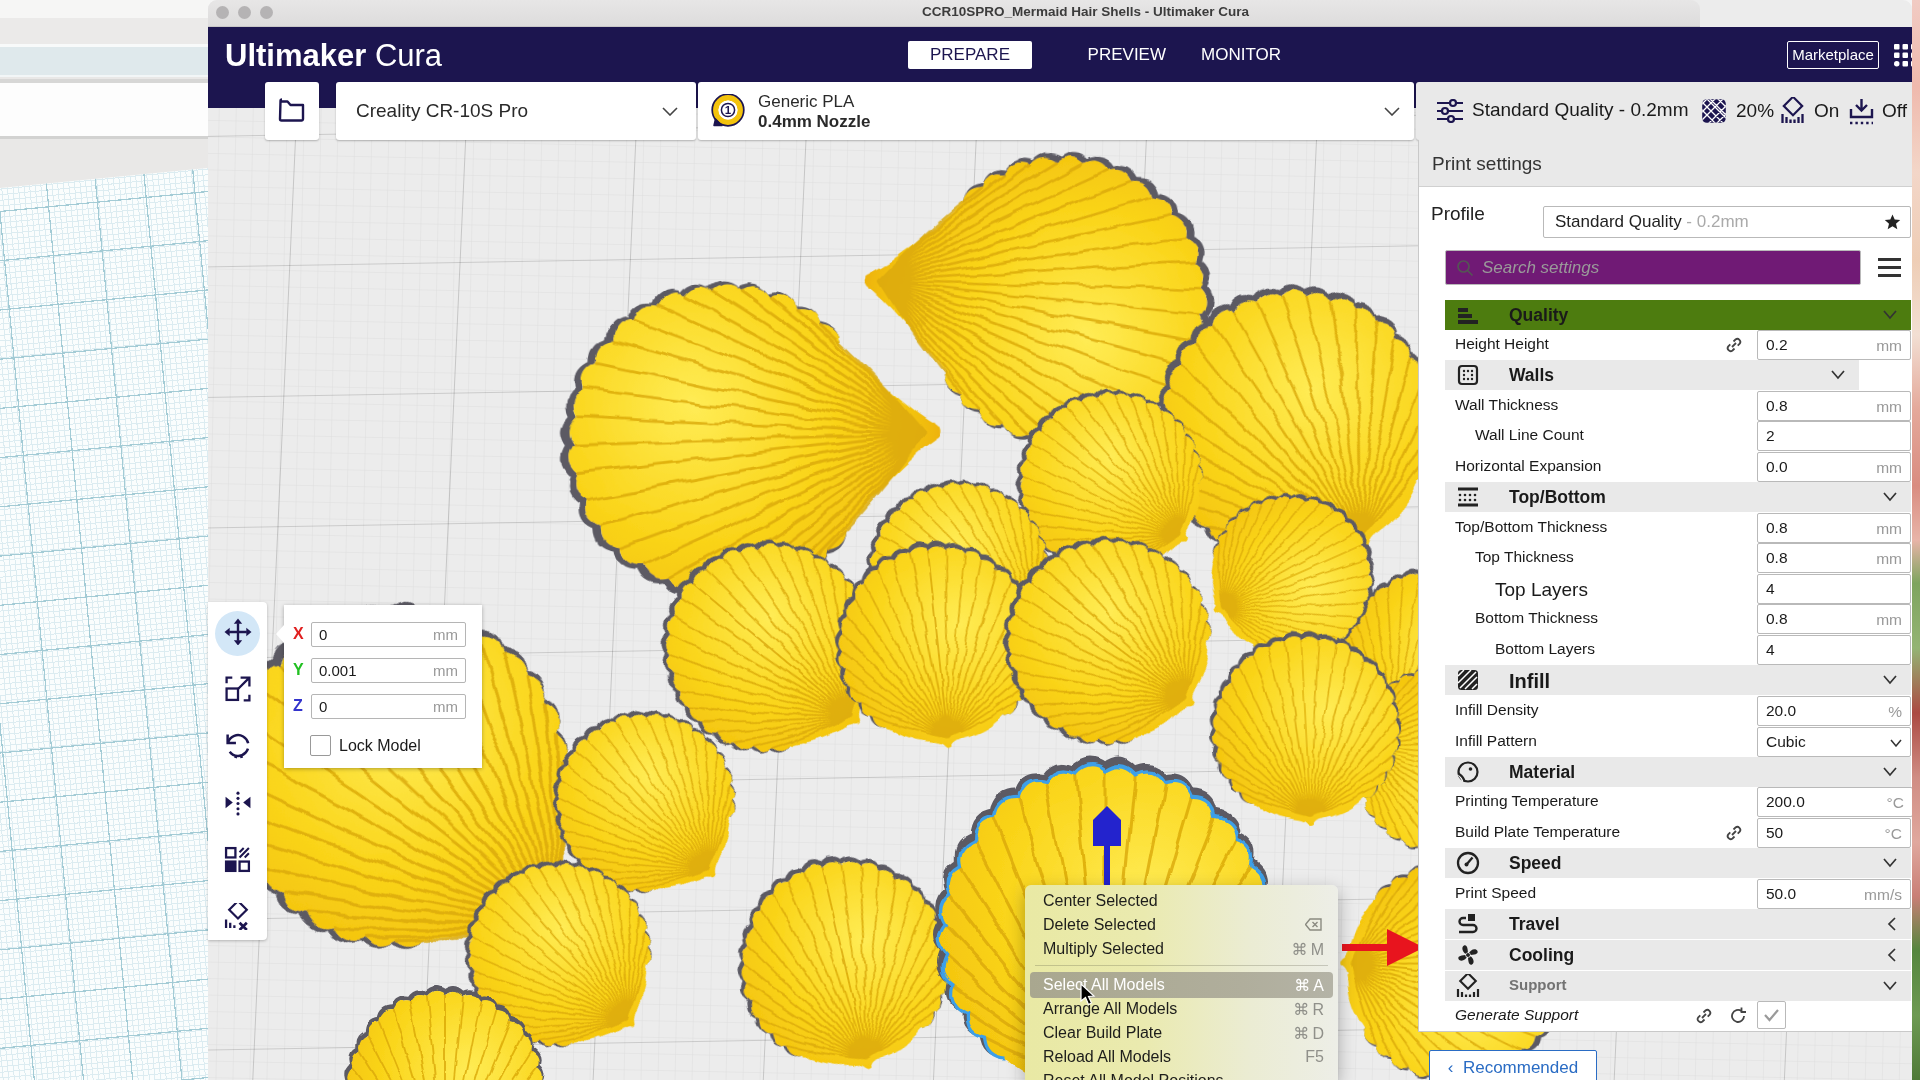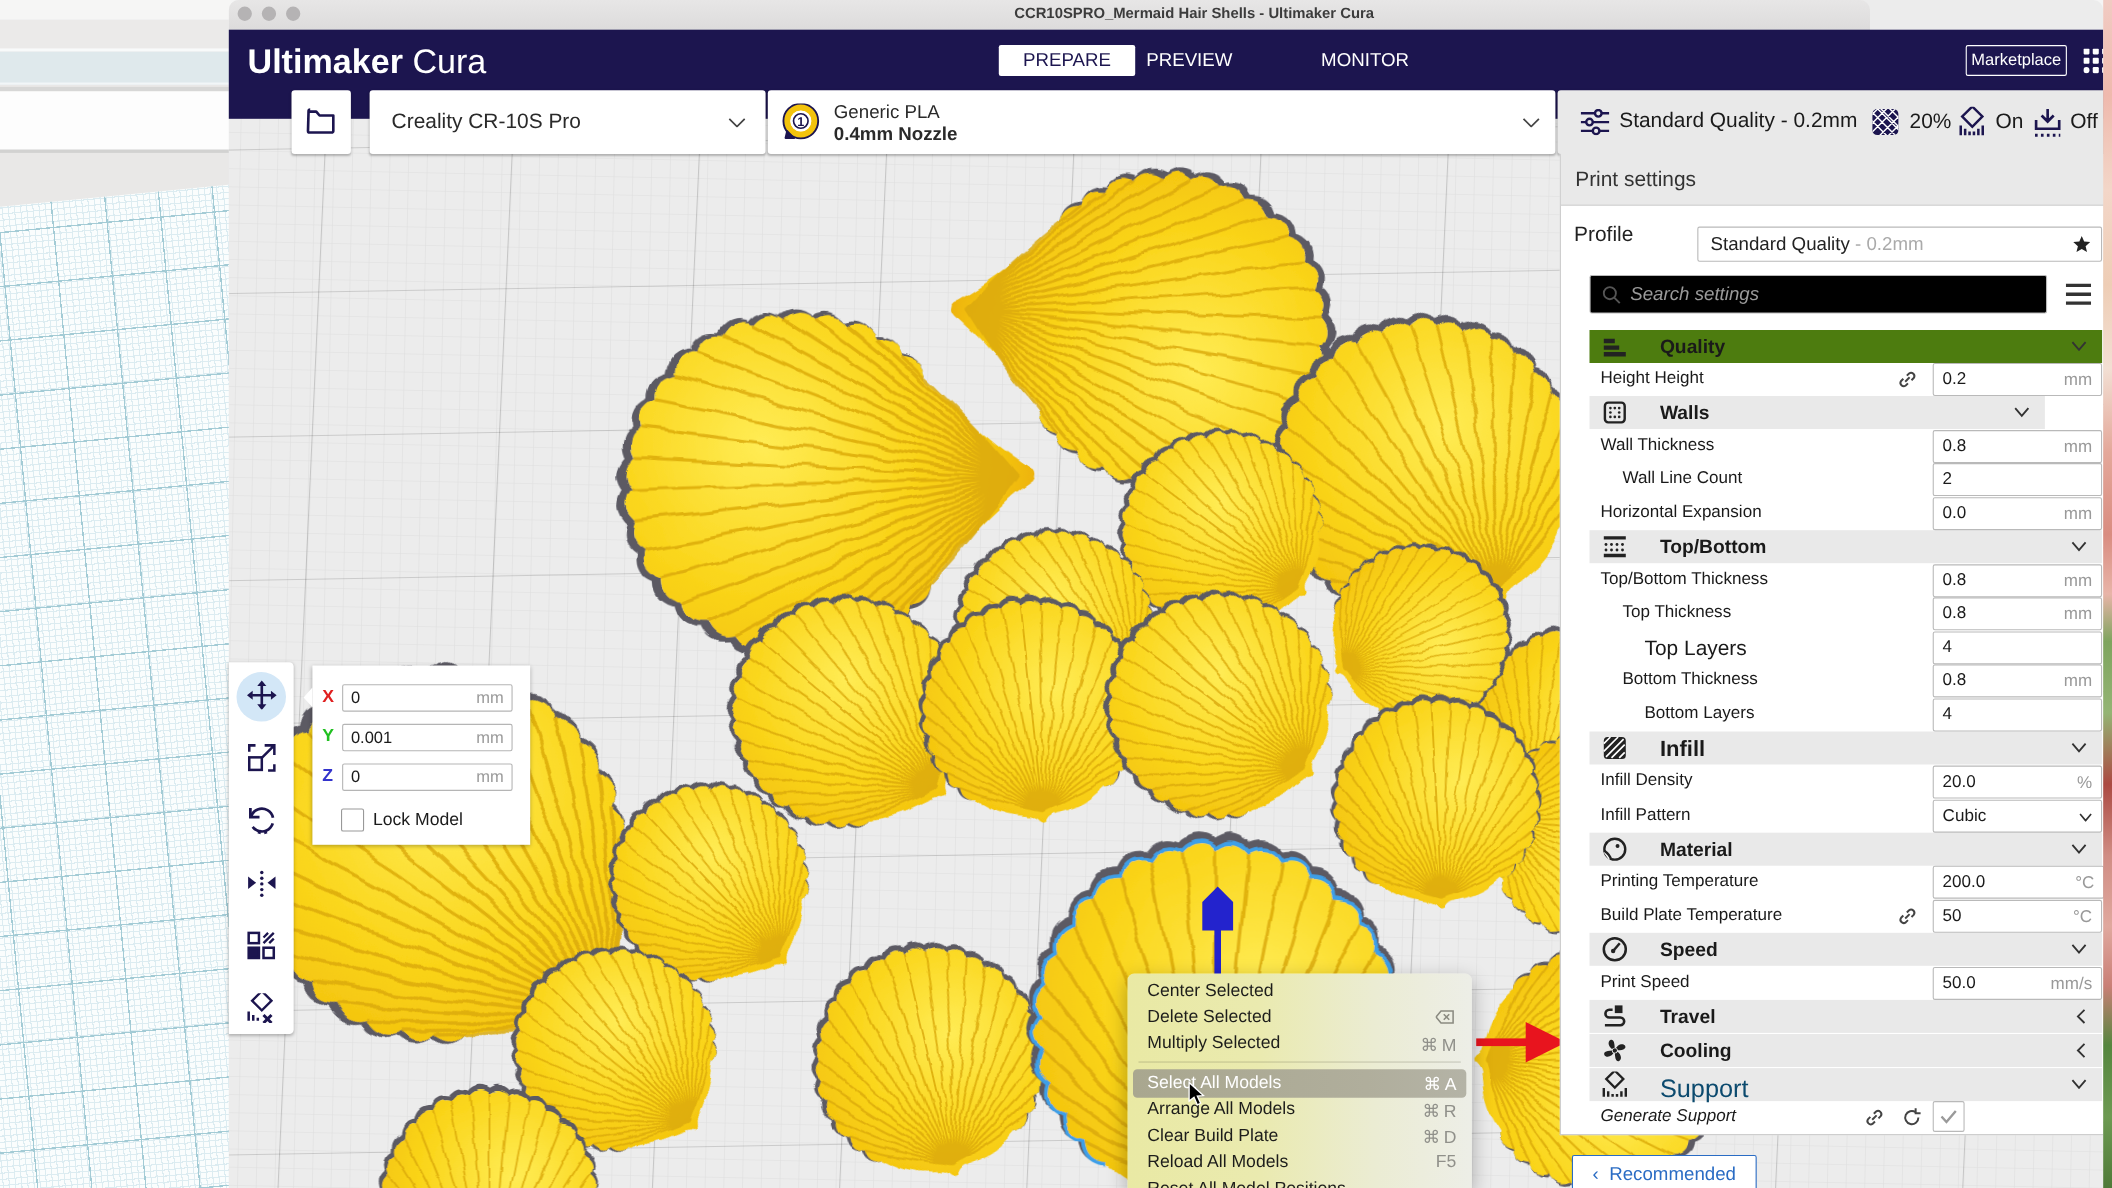--- a/index.html
+++ b/index.html
@@ -131,21 +131,21 @@
 <div class="abs" style="left:208px;top:0;width:1492px;height:27px;background:linear-gradient(180deg,#e7e6e6,#dddcdc);border-radius:9px 9px 0 0;border-bottom:1px solid #c8c7c7">
  <div class="abs" style="left:7.5px;top:6px;width:13px;height:13px;border-radius:50%;background:#b5b3b4"></div>
  <div class="abs" style="left:29.5px;top:6px;width:13px;height:13px;border-radius:50%;background:#b5b3b4"></div>
  <div class="abs" style="left:51.5px;top:6px;width:13px;height:13px;border-radius:50%;background:#b5b3b4"></div>
  <div class="abs" style="left:714px;top:4px;font-size:13.5px;font-weight:bold;color:#3c3c3c">CCR10SPRO_Mermaid Hair Shells - Ultimaker Cura</div>
 </div>
 
 <div class="abs" style="left:208px;top:27px;width:1704px;height:81px;background:#1c154f">
  <div class="abs" style="left:17px;top:11px;font-size:31px;color:#fff"><span style="font-weight:bold">Ultimaker</span> <span style="font-weight:300">Cura</span></div>
  <div class="abs" style="left:700px;top:14px;width:124px;height:28px;background:#fff;border-radius:2px;text-align:center;line-height:28px;font-size:17px;color:#1c154f">PREPARE</div>
- <div class="abs" style="left:834px;top:14px;width:124px;height:28px;text-align:left;line-height:28px;font-size:17px;color:#fff">PREVIEW</div>
+ <div class="abs" style="left:834px;top:14px;width:124px;height:28px;text-align:right;line-height:28px;font-size:17px;color:#fff">PREVIEW</div>
  <div class="abs" style="left:971px;top:14px;width:124px;height:28px;text-align:center;line-height:28px;font-size:17px;color:#fff">MONITOR</div>
  <div class="abs" style="left:1579px;top:14px;width:92px;height:28px;border:1px solid #fff;border-radius:2px;text-align:center;line-height:26px;font-size:15px;color:#fff">Marketplace</div>
  <svg class="abs" style="left:1686px;top:17px" width="23" height="23" viewBox="0 0 23 23">
   <g fill="#fff">
           <rect x="0" y="0" width="5.5" height="5.5" rx="1"></rect>
           <rect x="8.5" y="0" width="5.5" height="5.5" rx="1"></rect>
           <rect x="17" y="0" width="5.5" height="5.5" rx="1"></rect>
   <rect x="0" y="8.5" width="5.5" height="5.5" rx="1"></rect>
           <rect x="8.5" y="8.5" width="5.5" height="5.5" rx="1"></rect>
           <rect x="17" y="8.5" width="5.5" height="5.5" rx="1"></rect>
@@ -212,21 +212,21 @@
   <path d="M2,26 H25" stroke="#1c154f" stroke-width="2.6" stroke-dasharray="2.4 3"></path>
  </svg>
  <div class="abs" style="left:466px;top:18px;font-size:19px;color:#1a1a1a">Off</div>
 </div>
 <div class="abs" style="left:1418px;top:140px;width:494px;height:892px;background:#fff;border-left:1px solid #c9c9c9;border-bottom:1px solid #c9c9c9">
 <div class="abs" style="left:0;top:0;width:494px;height:47px;background:#e9e9e9;border-bottom:1px solid #d0d0d0;line-height:47px;padding-left:13px;font-size:19px;color:#333">Print settings</div>
 <div class="abs" style="left:12px;top:63px;font-size:19px;color:#222">Profile</div>
 <div class="abs" style="left:124px;top:66px;width:368px;height:32px;border:1px solid #b9b9b9;border-radius:2px;background:#fff;line-height:30px;padding-left:11px;font-size:17px;color:#222">Standard Quality <span style="color:#aaa">- 0.2mm</span><svg class="abs" style="right:9px;top:7px" width="17" height="17" viewBox="0 0 17 17">
           <path d="M8.5,0.5 L10.7,5.6 L16.2,6.1 L12,9.8 L13.3,15.2 L8.5,12.3 L3.7,15.2 L5,9.8 L0.8,6.1 L6.3,5.6 Z" fill="#222"></path>
         </svg></div>
-<div class="abs" style="left:26px;top:110px;width:416px;height:35px;border:1px solid #b9b9b9;border-radius:2px;background:#000000">
+<div class="abs" style="left:26px;top:110px;width:416px;height:35px;border:1px solid #b9b9b9;border-radius:2px;background:#701a75">
         <svg class="abs" style="left:10px;top:8px" width="18" height="18" viewBox="0 0 18 18">
           <circle cx="7.5" cy="7.5" r="5.5" fill="none" stroke="#555" stroke-width="1.7"></circle>
           <path d="M11.5,11.5 L16.5,16.5" stroke="#555" stroke-width="1.7"></path>
         </svg>
         <div class="abs" style="left:36px;top:7px;font-size:17px;font-style:italic;color:#9a9a9a">Search settings</div>
       </div>
 <svg class="abs" style="left:459px;top:117px" width="23" height="21" viewBox="0 0 23 21">
         <path d="M0,2.5H23 M0,10.5H23 M0,18.5H23" stroke="#333" stroke-width="3"></path>
       </svg>
 <div class="abs" style="left:26px;top:160px;width:466px;height:30px;background:#4d7c0f">
@@ -331,21 +331,21 @@
         <div class="abs" style="left:64px;top:5px;font-size:17.5px;font-weight:bold;color:#1a1a1a">Cooling</div>
         <svg class="abs" style="right:14px;top:8px" width="10" height="14" viewBox="0 0 10 14">
           <path d="M8,1 L2,7 L8,13" fill="none" stroke="#333" stroke-width="1.7"></path>
         </svg>
       </div>
 <div class="abs" style="left:26px;top:831px;width:466px;height:30px;background:#e9e9e9">
         <svg class="abs" style="left:11px;top:3px" width="24" height="24" viewBox="0 0 24 24">
           <rect x="6.5" y="1.5" width="11" height="11" transform="rotate(45 12 7)" fill="none" stroke="#222" stroke-width="2.1"></rect>
           <path d="M2,15 V23 M6,18 V23 M10,20.5 V23 M14,20.5 V23 M18,18 V23 M22,15 V23" stroke="#222" stroke-width="2.2"></path>
         </svg>
-        <div class="abs" style="left:64px;top:5px;font-size:23px;font-weight:normal;color:#0c4a6e">Support</div>
+        <div class="abs" style="left:64px;top:5px;font-size:15px;font-weight:bold;color:#737373">Support</div>
         <svg class="abs" style="right:14px;top:9px" width="14" height="12" viewBox="0 0 14 12">
           <path d="M1,2 L7,9 L13,2" fill="none" stroke="#333" stroke-width="1.7"></path>
         </svg>
       </div>
 <div class="abs" style="left:36px;top:195px;font-size:15.5px;color:#1a1a1a">Height Height</div>
 <svg class="abs" style="left:306px;top:196px" width="18" height="18" viewBox="0 0 18 18">
         <g fill="none" stroke="#444" stroke-width="1.8">
           <path d="M7,11 L11,7"></path>
           <path d="M8.5,5.5 l2,-2 a3,3 0 0 1 4.2,4.2 l-2,2"></path>
           <path d="M9.5,12.5 l-2,2 a3,3 0 0 1 -4.2,-4.2 l2,-2"></path>

